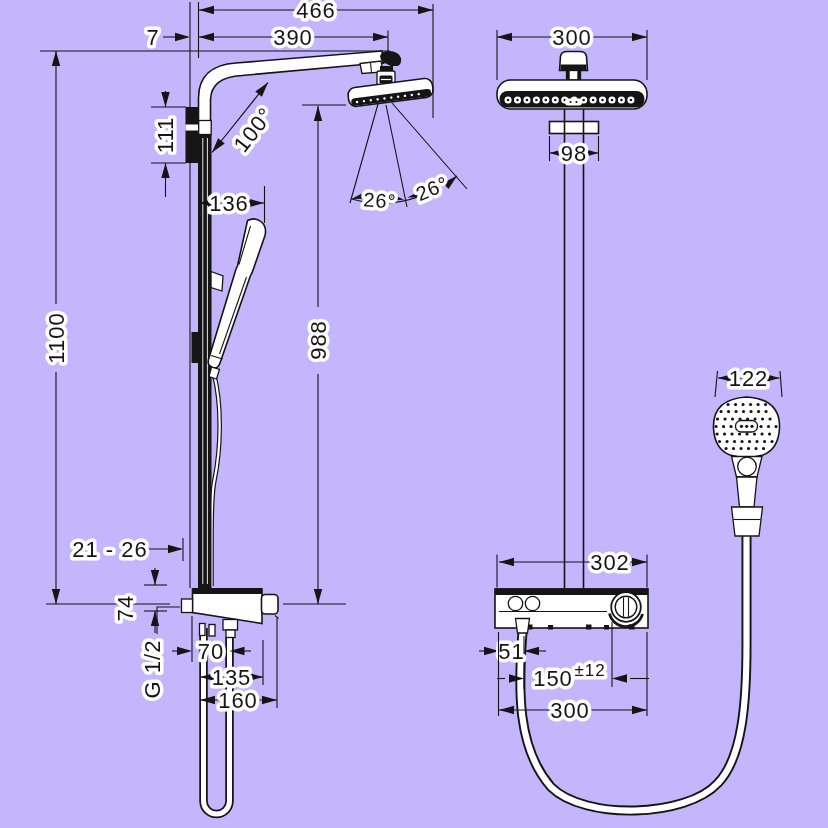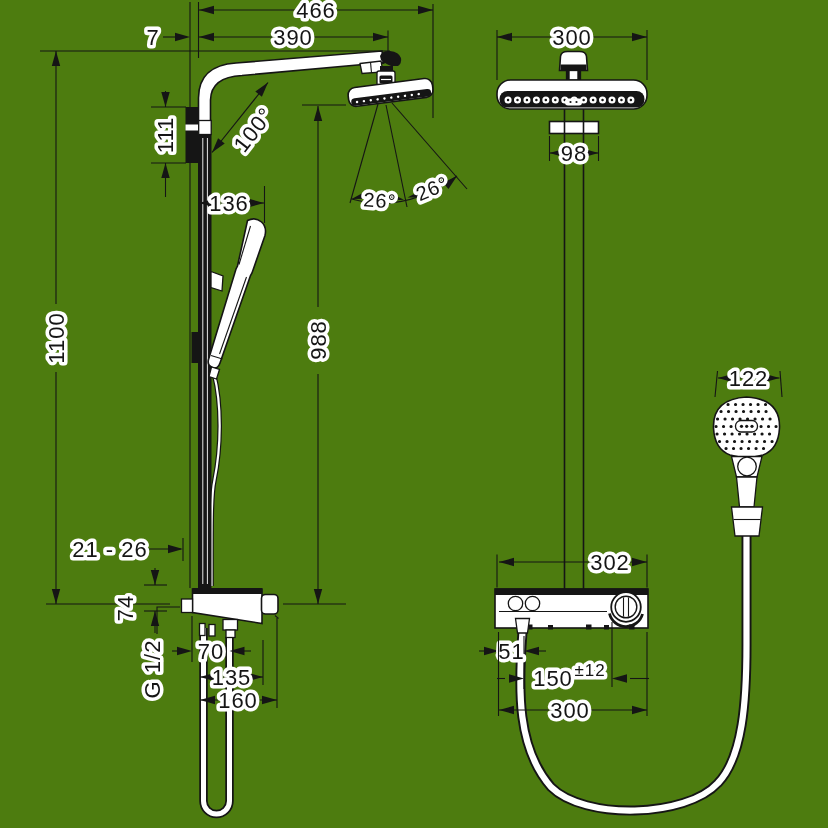--- a/index.html
+++ b/index.html
@@ -1,16 +1,16 @@
 <!DOCTYPE html>
 <html><head>
 <meta charset="utf-8">
 <style>
   html,body{margin:0;padding:0;background:#fff;}
-  .page{width:828px;height:828px;background:#4d7c0f;position:relative;overflow:hidden;}
+  .page{width:828px;height:828px;background:#c4b5fd;position:relative;overflow:hidden;}
   svg{display:block;}
   svg text{
     font-family:"Liberation Sans","DejaVu Sans",sans-serif;
     font-size:22px; fill:#151515; letter-spacing:1px;
     text-anchor:middle;
     paint-order:stroke; stroke:#ffffff; stroke-width:7px; stroke-linejoin:round;
   }
   svg text.small{font-size:20px;}
   svg text.sup{font-size:17px;}
   .ln{stroke:#151515;stroke-width:1.1;fill:none;}

